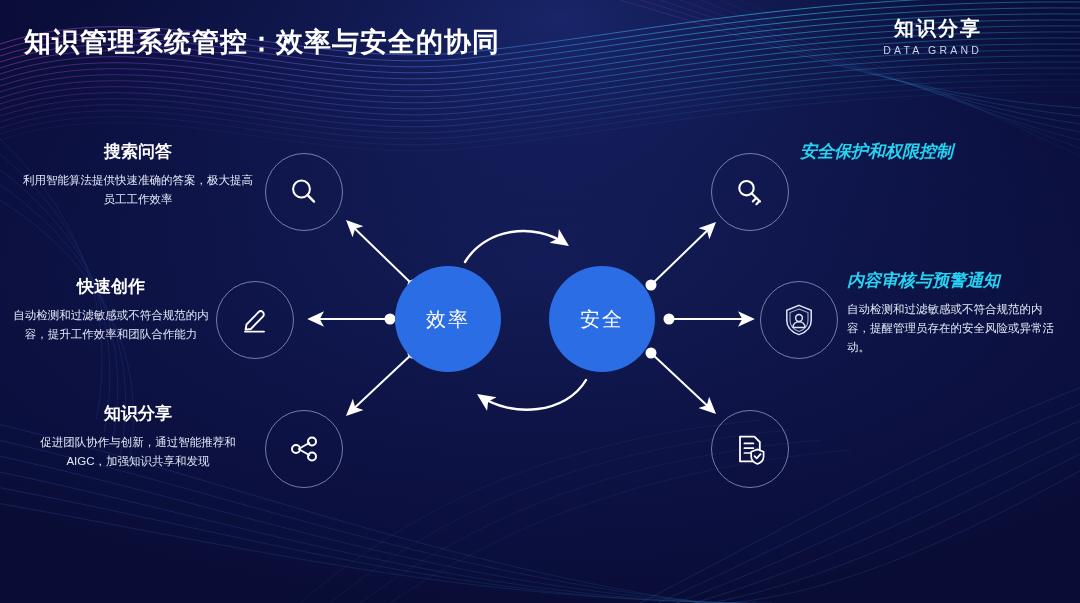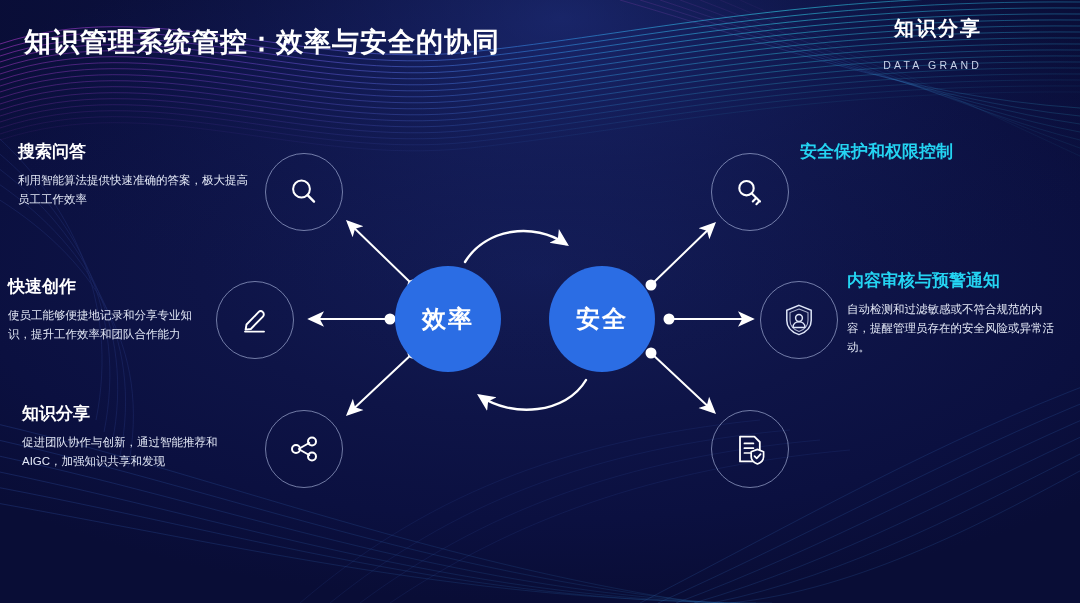--- a/index.html
+++ b/index.html
@@ -45,39 +45,38 @@
     text-align: right;
     line-height: 1;
   }
   .logo-cn {
     font-size: 20px;
     font-weight: bold;
     color: #ffffff;
     letter-spacing: 2px;
   }
   .logo-en {
-    margin-top: 22px;
+    margin-top: 7px;
     font-size: 10.5px;
     color: #c9d2e8;
     letter-spacing: 3.2px;
   }
   .diagram-svg { position: absolute; inset: 0; width: 1080px; height: 603px; }
 
   
   .hub {
     position: absolute;
     width: 106px; height: 106px;
     border-radius: 50%;
     background: #2b6de4;
     display: flex; align-items: center; justify-content: center;
     color: #ffffff;
-    font-size: 24px;
+    font-size: 20px;
     letter-spacing: 2px;
     z-index: 6;
-    font-weight: bold;
   }
   .hub-left  { left: 395px; top: 266px; }
   .hub-right { left: 549px; top: 266px; }
 
   
   .icon-bubble {
     position: absolute;
     width: 76px; height: 76px;
     border-radius: 50%;
     border: 1.2px solid rgba(197,210,245,0.55);
@@ -89,32 +88,32 @@
 
   .ib-search  { left: 265px; top: 153px; }
   .ib-pencil  { left: 216px; top: 281px; }
   .ib-share   { left: 265px; top: 410px; }
   .ib-key     { left: 711px; top: 153px; }
   .ib-shield  { left: 760px; top: 281px; }
   .ib-doc     { left: 711px; top: 410px; }
 
   
   .block { position: absolute; z-index: 6; }
-  .block.left  { text-align: left; }
+  .block.left  { text-align: center; }
   .block.right { text-align: left; }
 
   .blk-title {
     font-size: 17px;
     font-weight: bold;
     line-height: 1.2;
     margin-bottom: 9px;
     white-space: nowrap;
   }
   .left .blk-title  { color: #ffffff; }
-  .right .blk-title { color: #24d4f2; }
+  .right .blk-title { color: #24d4f2; font-style: italic; }
 
   .blk-desc {
     font-size: 11.5px;
     line-height: 1.65;
     color: #e3e8f6;
   }
 
   .b-search { left: 18px;  top: 142px; width: 240px; }
   .b-create { left: 8px;   top: 277px; width: 206px; }
   .b-know   { left: 22px;  top: 404px; width: 232px; }
@@ -320,21 +319,21 @@
     </svg>
   </div>
 
   <div class="block left b-search">
     <div class="blk-title">搜索问答</div>
     <div class="blk-desc">利用智能算法提供快速准确的答案，极大提高员工工作效率</div>
   </div>
 
   <div class="block left b-create">
     <div class="blk-title">快速创作</div>
-    <div class="blk-desc">使员工能够便捷地记录和分享专业知识，提升工作效率和团队合作能力</div>
+    <div class="blk-desc">自动检测和过滤敏感或不符合规范的内容，提升工作效率和团队合作能力</div>
   </div>
 
   <div class="block left b-know">
     <div class="blk-title">知识分享</div>
     <div class="blk-desc">促进团队协作与创新，通过智能推荐和AIGC，加强知识共享和发现</div>
   </div>
 
   <div class="block right b-sec">
     <div class="blk-title">安全保护和权限控制</div>
   </div>

